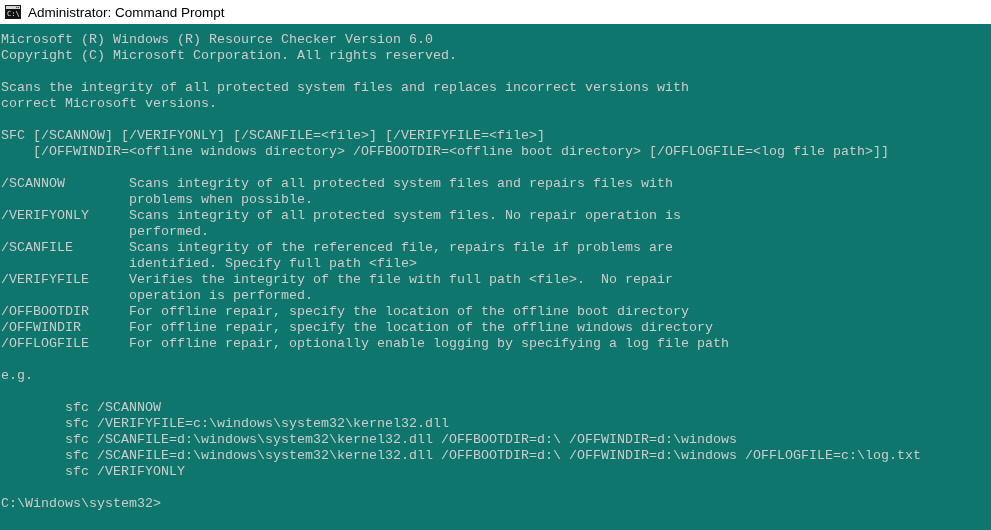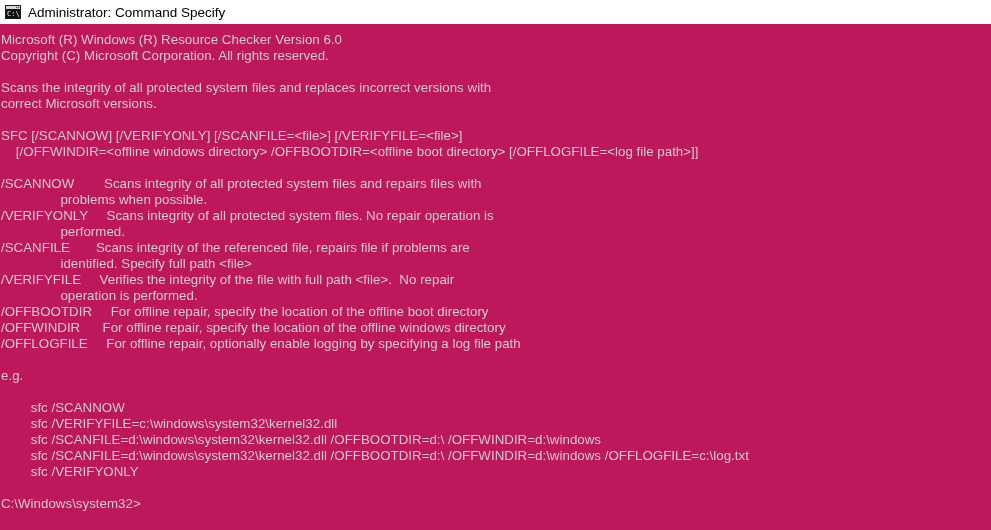--- a/index.html
+++ b/index.html
@@ -47,23 +47,23 @@
     font-size: 13.5px;
     line-height: 15px;
     color: #000000;
     white-space: pre;
     letter-spacing: 0px;
   }
 
   
   #console {
     flex: 1 1 auto;
-    background: #be185d;
+    background: #0f766e;
     color: #cccccc;
-    font-family: Liberation Sans, sans-serif;
+    font-family: Liberation Mono, monospace;
     font-size: 13.3px;
     line-height: 16px;
     padding: 8px 16px 0 1px;
     box-sizing: border-box;
     overflow: hidden;
   }
   #console-text {
     white-space: pre;
     margin: 0;
     font: inherit;
@@ -78,21 +78,21 @@
 
   <div id="titlebar">
     <svg id="cmd-icon" viewBox="0 0 16 14" xmlns="http://www.w3.org/2000/svg">
       <rect x="0.5" y="0.5" width="15" height="13" fill="#ffffff" stroke="#1a1a1a" stroke-width="1"></rect>
       <rect x="1" y="1" width="14" height="3" fill="#d8d8d8"></rect>
       <rect x="11" y="1.8" width="1.3" height="1.3" fill="#555555"></rect>
       <rect x="12.8" y="1.8" width="1.3" height="1.3" fill="#555555"></rect>
       <rect x="1" y="4" width="14" height="9" fill="#111111"></rect>
       <text x="2" y="11" font-family="DejaVu Sans Mono, monospace" font-size="7" fill="#e8e8e8">C:\</text>
     </svg>
-    <span id="titlebar-text">Administrator: Command Specify</span>
+    <span id="titlebar-text">Administrator: Command Prompt</span>
   </div>
 
   <div id="console">
     <pre id="console-text">Microsoft (R) Windows (R) Resource Checker Version 6.0
 Copyright (C) Microsoft Corporation. All rights reserved.
 
 Scans the integrity of all protected system files and replaces incorrect versions with
 correct Microsoft versions.
 
 SFC [/SCANNOW] [/VERIFYONLY] [/SCANFILE=&lt;file&gt;] [/VERIFYFILE=&lt;file&gt;]

